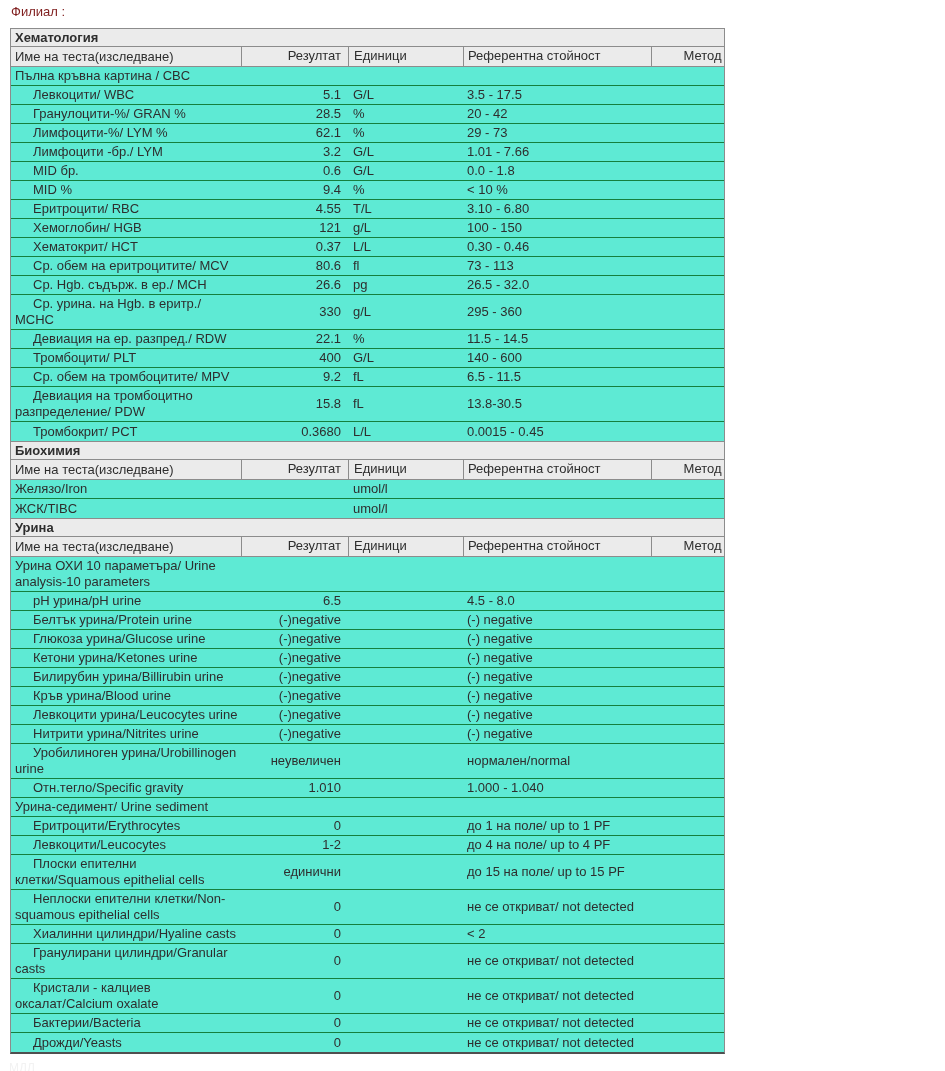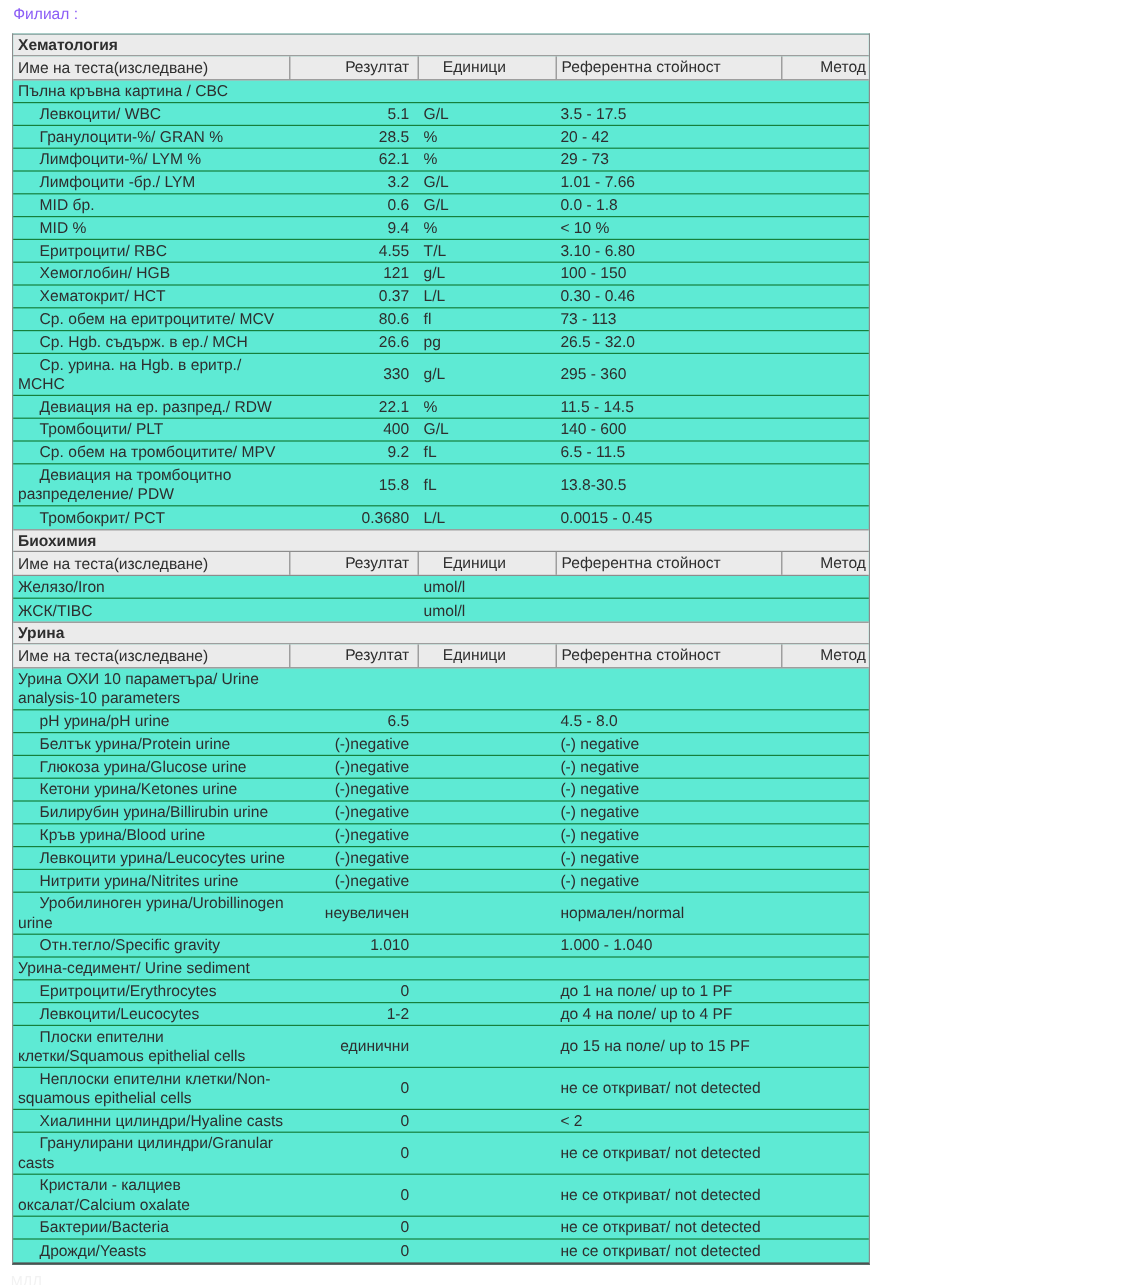--- a/index.html
+++ b/index.html
@@ -1,20 +1,20 @@
 <!DOCTYPE html>
 <html><head>
 <meta charset="utf-8">
 <style>
   html,body{margin:0;padding:0;}
   body{
     width:945px;height:1071px;background:#ffffff;position:relative;overflow:hidden;
     font-family:"Liberation Sans",sans-serif;font-size:13px;color:#2e2e2e;
   }
-  .branch{position:absolute;left:11px;top:4px;color:#8b5cf6;line-height:15px;}
+  .branch{position:absolute;left:11px;top:4px;color:#7f1d1d;line-height:15px;}
   .report{
     position:absolute;left:10px;top:28px;width:713px;
     border:1px solid #8c8c8c;border-bottom:2px solid #4f4f4f;background:#5eead4;
     box-sizing:content-box;
   }
   .secbar{
     background:#ebebeb;font-weight:bold;padding:1px 4px;line-height:15px;
     border-bottom:1px solid #8c8c8c;
   }
   .section + .section .secbar{border-top:1px solid #8c8c8c;}
@@ -30,21 +30,21 @@
     align-items:center;
   }
   .section .row:last-child{border-bottom:none;}
   .c-name{padding:1px 2px 1px 4px;line-height:16px;}
   .row.sub .c-name{text-indent:18px;}
   .c-result{text-align:right;padding-right:7px;line-height:16px;}
   .c-units{padding-left:5px;line-height:16px;}
   .c-ref{padding-left:4px;line-height:16px;}
   .c-method{text-align:center;line-height:16px;}
   .hdr .c-name{padding-left:4px;}
-  .hdr .c-units{padding-left:20px;}
+  .hdr .c-units{padding-left:5px;}
   .hdr .c-ref{padding-left:4px;}
   .clipped-footer{
     position:absolute;left:9px;top:1062px;height:9px;overflow:hidden;
     color:#f2f2f2;font-size:12px;line-height:13px;
   }
 </style>
 </head>
 <body>
 
 <div class="branch">Филиал :</div>

